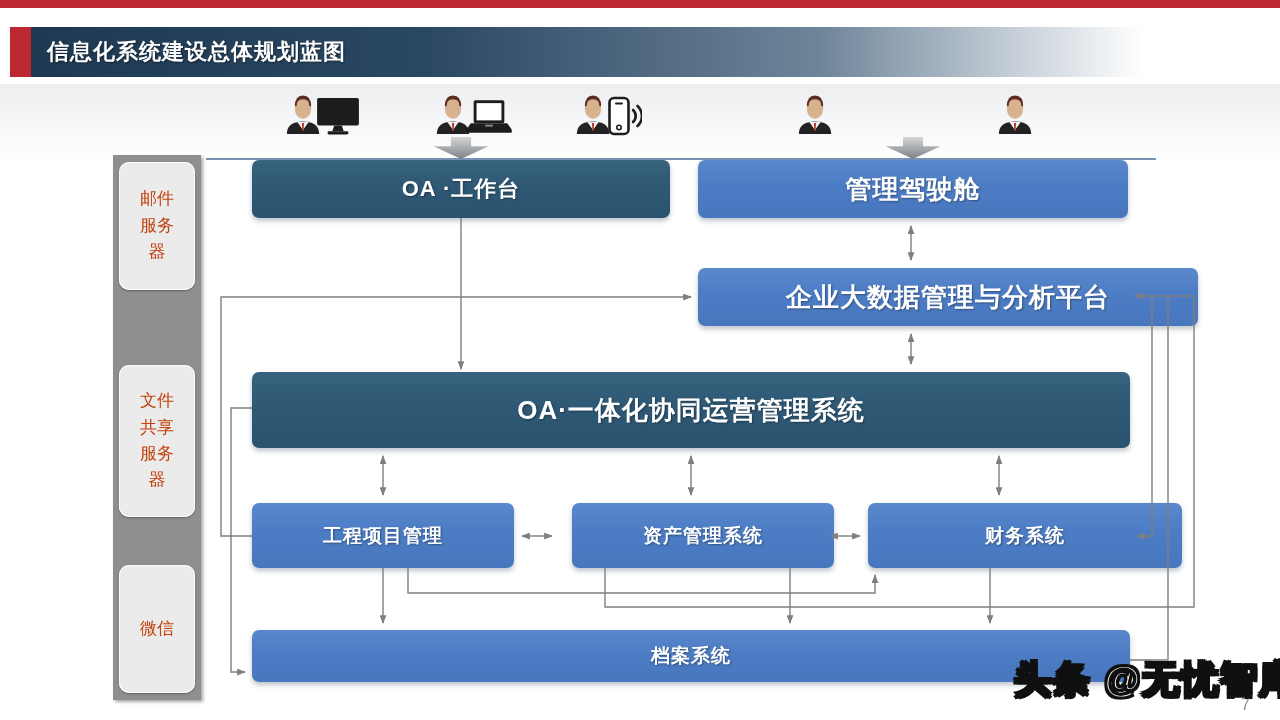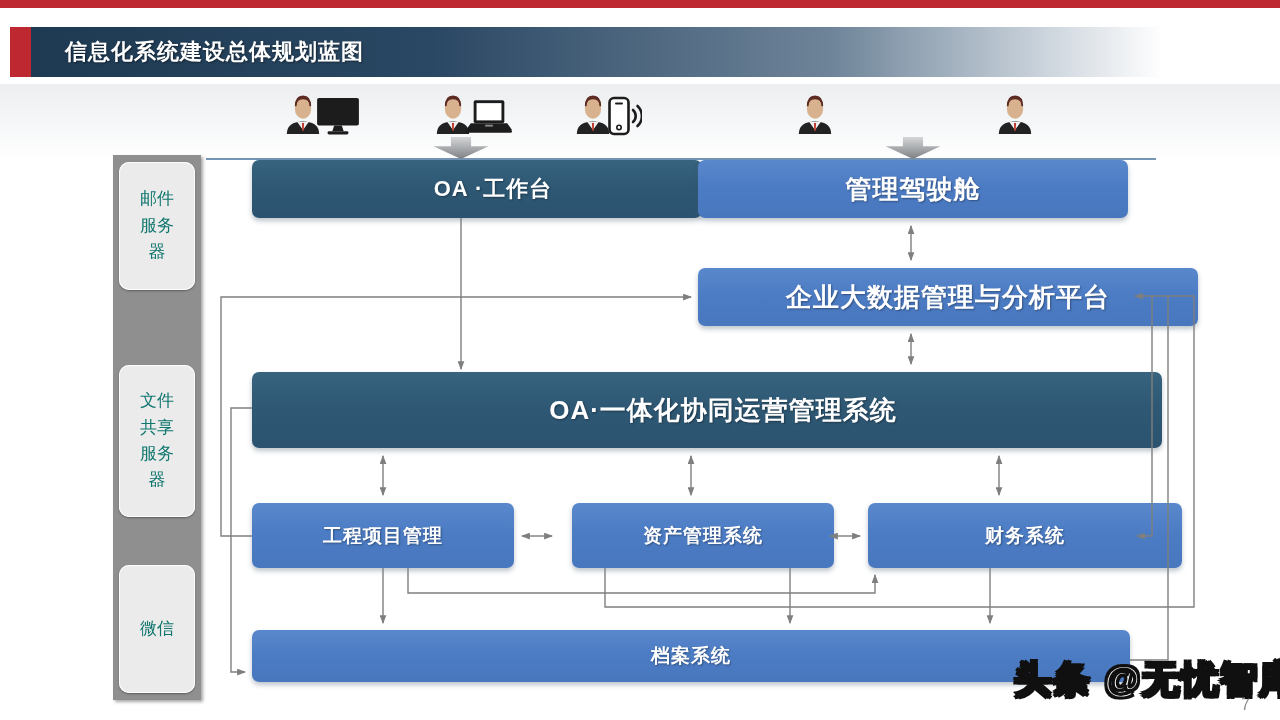--- a/index.html
+++ b/index.html
@@ -7,41 +7,41 @@
     position:relative;width:1280px;height:720px;overflow:hidden;
     background:#ffffff;
     font-family:"Liberation Sans","DejaVu Sans",sans-serif;
   }
   
   .top-strip{position:absolute;left:0;top:0;width:1280px;height:8px;background:#BE2830;}
   .title-accent{position:absolute;left:10px;top:27px;width:21px;height:50px;background:#BE2830;}
   .title-bar{
     position:absolute;left:31px;top:27px;width:1125px;height:50px;
     background:linear-gradient(to right,#1E3A52 0%,#2A4763 35%,#6E8499 70%,#C8D1DA 88%,rgba(255,255,255,0) 99%);
-    display:flex;align-items:center;padding-left:18px;
+    display:flex;align-items:center;
   }
   .title-bar .t{color:#fff;font-size:22px;font-weight:bold;letter-spacing:1px;padding-left:16px;
     text-shadow:1px 1px 2px rgba(0,0,0,.45);}
   
   .icon-band{position:absolute;left:0;top:84px;width:1280px;height:76px;
     background:linear-gradient(to bottom,#ECEEF0 0%,#F7F8F9 60%,rgba(255,255,255,0) 100%);}
   .band-rule{position:absolute;left:206px;top:158px;width:950px;height:2px;background:#5F83A8;opacity:.85;}
   .icon{position:absolute;}
   
   .sidebar{position:absolute;left:113px;top:155px;width:88px;height:545px;
     background:#8F8F8F;box-shadow:2px 2px 3px rgba(0,0,0,.35);}
   .sidebar-box{position:absolute;left:6px;width:76px;background:#EBEBEB;border-radius:10px;
     box-shadow:0 1px 2px rgba(0,0,0,.35), inset 0 0 0 1px #fdfdfd;
     display:flex;align-items:center;justify-content:center;}
-  .sidebar-box .lbl{width:40px;text-align:center;font-size:17px;line-height:1.55;color:#0f766e;
+  .sidebar-box .lbl{width:40px;text-align:center;font-size:17px;line-height:1.55;color:#c2410c;
     word-break:break-all;}
   
   .node{position:absolute;border-radius:7px;display:flex;align-items:center;justify-content:center;
     box-shadow:0 3px 5px rgba(70,90,110,.35);}
-  .node.dark{background:linear-gradient(to bottom,#38647F,#2E5874 45%,#2B5370);padding-left:32px;}
+  .node.dark{background:linear-gradient(to bottom,#38647F,#2E5874 45%,#2B5370);}
   .node.blue{background:linear-gradient(to bottom,#5A88CC,#4C7CC4 45%,#4877BE);}
   .node .node-label{color:#fff;font-weight:bold;letter-spacing:1px;text-shadow:1px 1px 2px rgba(0,0,0,.35);}
   .fs22{font-size:22px;} .fs21{font-size:26px;} .fs19{font-size:19px;}
   
   .connectors{position:absolute;left:0;top:0;pointer-events:none;}
   
   .watermark{position:absolute;left:1014px;top:655px;white-space:nowrap;z-index:20;
     font-size:37px;font-weight:900;letter-spacing:2px;color:#fff;
     -webkit-text-stroke:2px #101010;
     text-shadow:-2px -2px 0 #101010,2px -2px 0 #101010,-2px 2px 0 #101010,2px 2px 0 #101010;}

